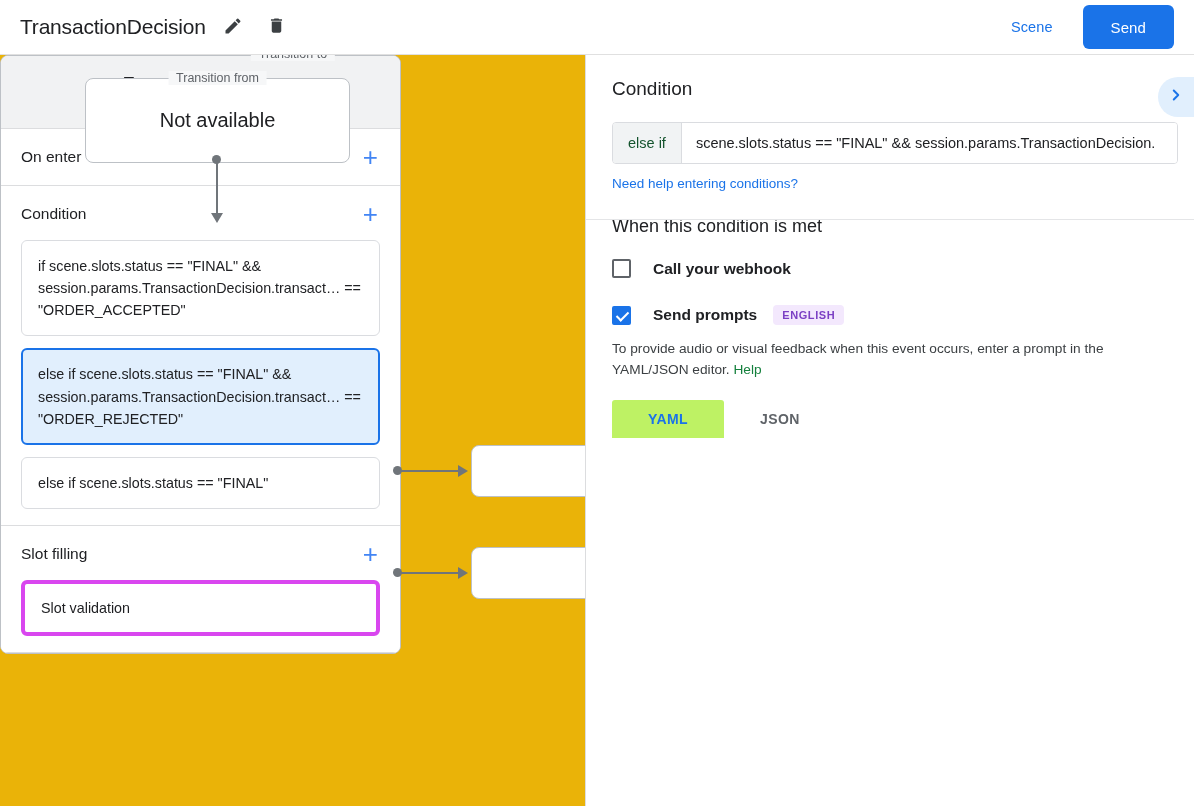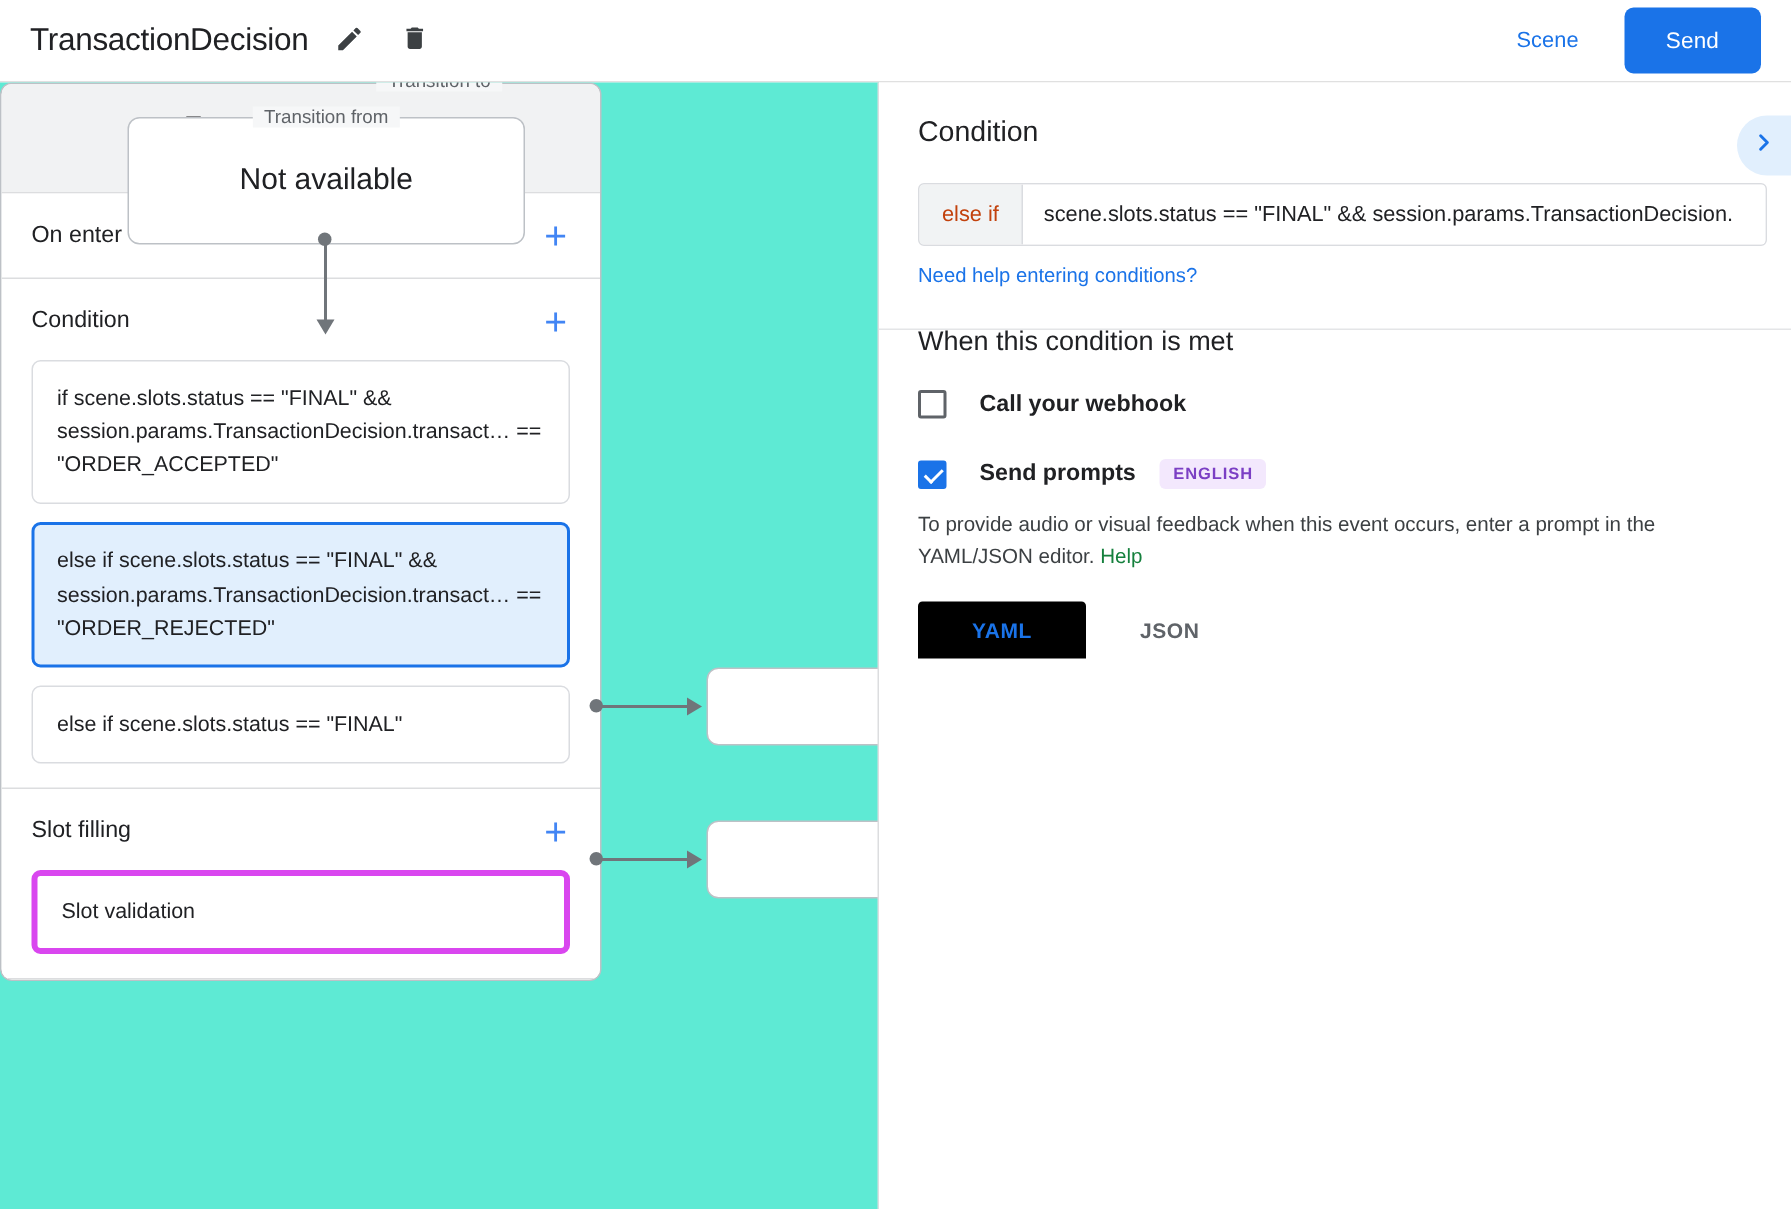--- a/index.html
+++ b/index.html
@@ -40,21 +40,21 @@
   .btn-save {
     margin-left: 14px;
     background: #1a73e8; color: #fff; font-size: 15px; font-weight: 500;
     border: none; border-radius: 6px; cursor: pointer;
     height: 44px; padding: 0 28px; letter-spacing: 0.1px;
   }
 
   
   .left-pane {
     position: absolute; left: 0; top: 55px; width: 586px; height: 751px;
-    background: #5eead4; overflow: hidden;
+    background: #eab308; overflow: hidden;
   }
   .vline {
     position: absolute; left: 585px; top: 55px; width: 1px; height: 751px;
     background: #dcdddf;
   }
 
   
   .node {
     position: absolute; background: #fff;
     border: 1px solid #bdc1c6; border-radius: 8px;
@@ -153,21 +153,21 @@
     cursor: pointer;
   }
   .cond-input-row {
     display: flex; margin-top: 22px; height: 42px;
     border: 1px solid #dadce0; border-radius: 4px; overflow: hidden;
     width: 566px;
   }
   .cond-prefix {
     background: #f1f3f4; border-right: 1px solid #dadce0;
     display: flex; align-items: center; justify-content: center;
-    padding: 0 15px; font-size: 14.5px; color: #c2410c; flex: none;
+    padding: 0 15px; font-size: 14.5px; color: #14532d; flex: none;
   }
   .cond-value {
     flex: 1; display: flex; align-items: center; padding: 0 14px;
     font-size: 14.5px; color: #202124; overflow: hidden; white-space: nowrap;
     background: #fff;
   }
   .help-link {
     display: inline-block; margin-top: 12px;
     color: #1a73e8; font-size: 13.5px; text-decoration: none; cursor: pointer;
   }
@@ -202,21 +202,21 @@
     margin-top: 14px; font-size: 13.7px; color: #3c4043; line-height: 1.5;
     width: 560px;
   }
   .hint a { color: #15803d; text-decoration: none; cursor: pointer; }
 
   .tabs { display: flex; margin-top: 20px; }
   .tab {
     padding: 11px 36px; font-size: 14px; font-weight: bold; cursor: pointer;
     letter-spacing: 0.4px; color: #5f6368; border-radius: 3px 3px 0 0;
   }
-  .tab.active { background: #000000; color: #1a73e8; }
+  .tab.active { background: #bef264; color: #1a73e8; }
 </style>
 </head>
 <body>
 
 <div id="app">
 
   <div class="topbar">
     <div class="topbar-title">TransactionDecision</div>
 
     <button class="icon-btn">

